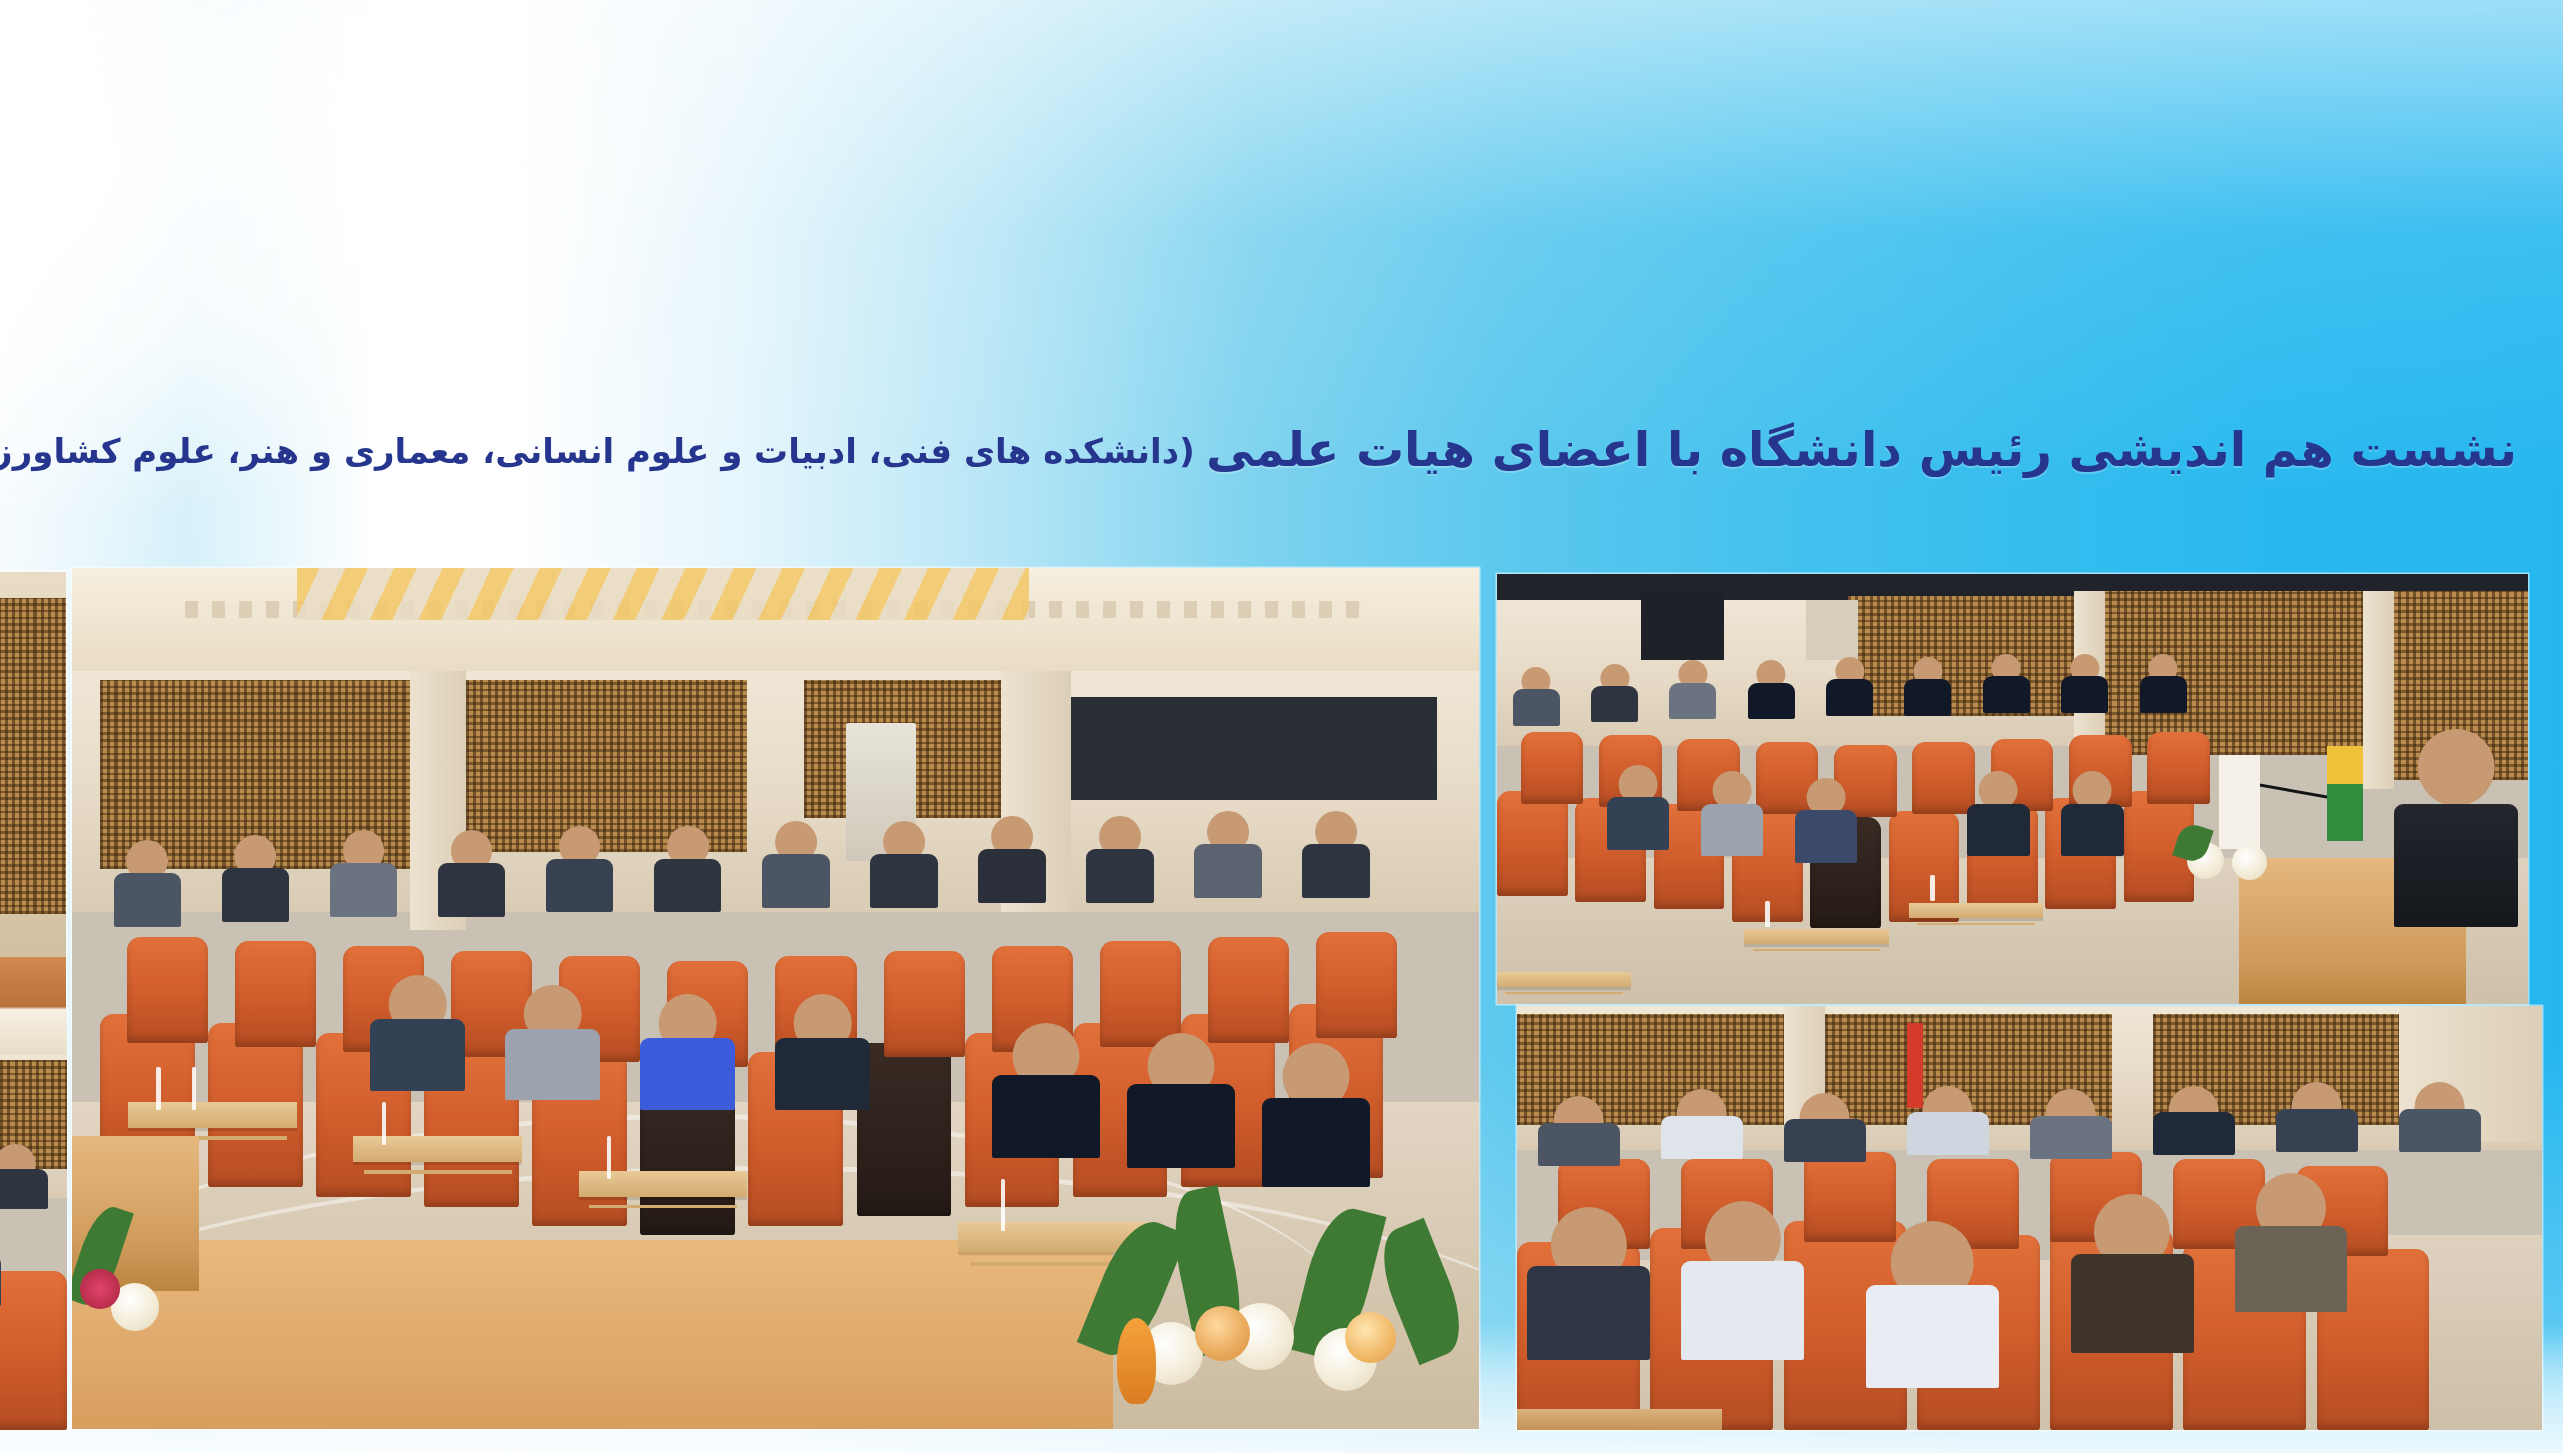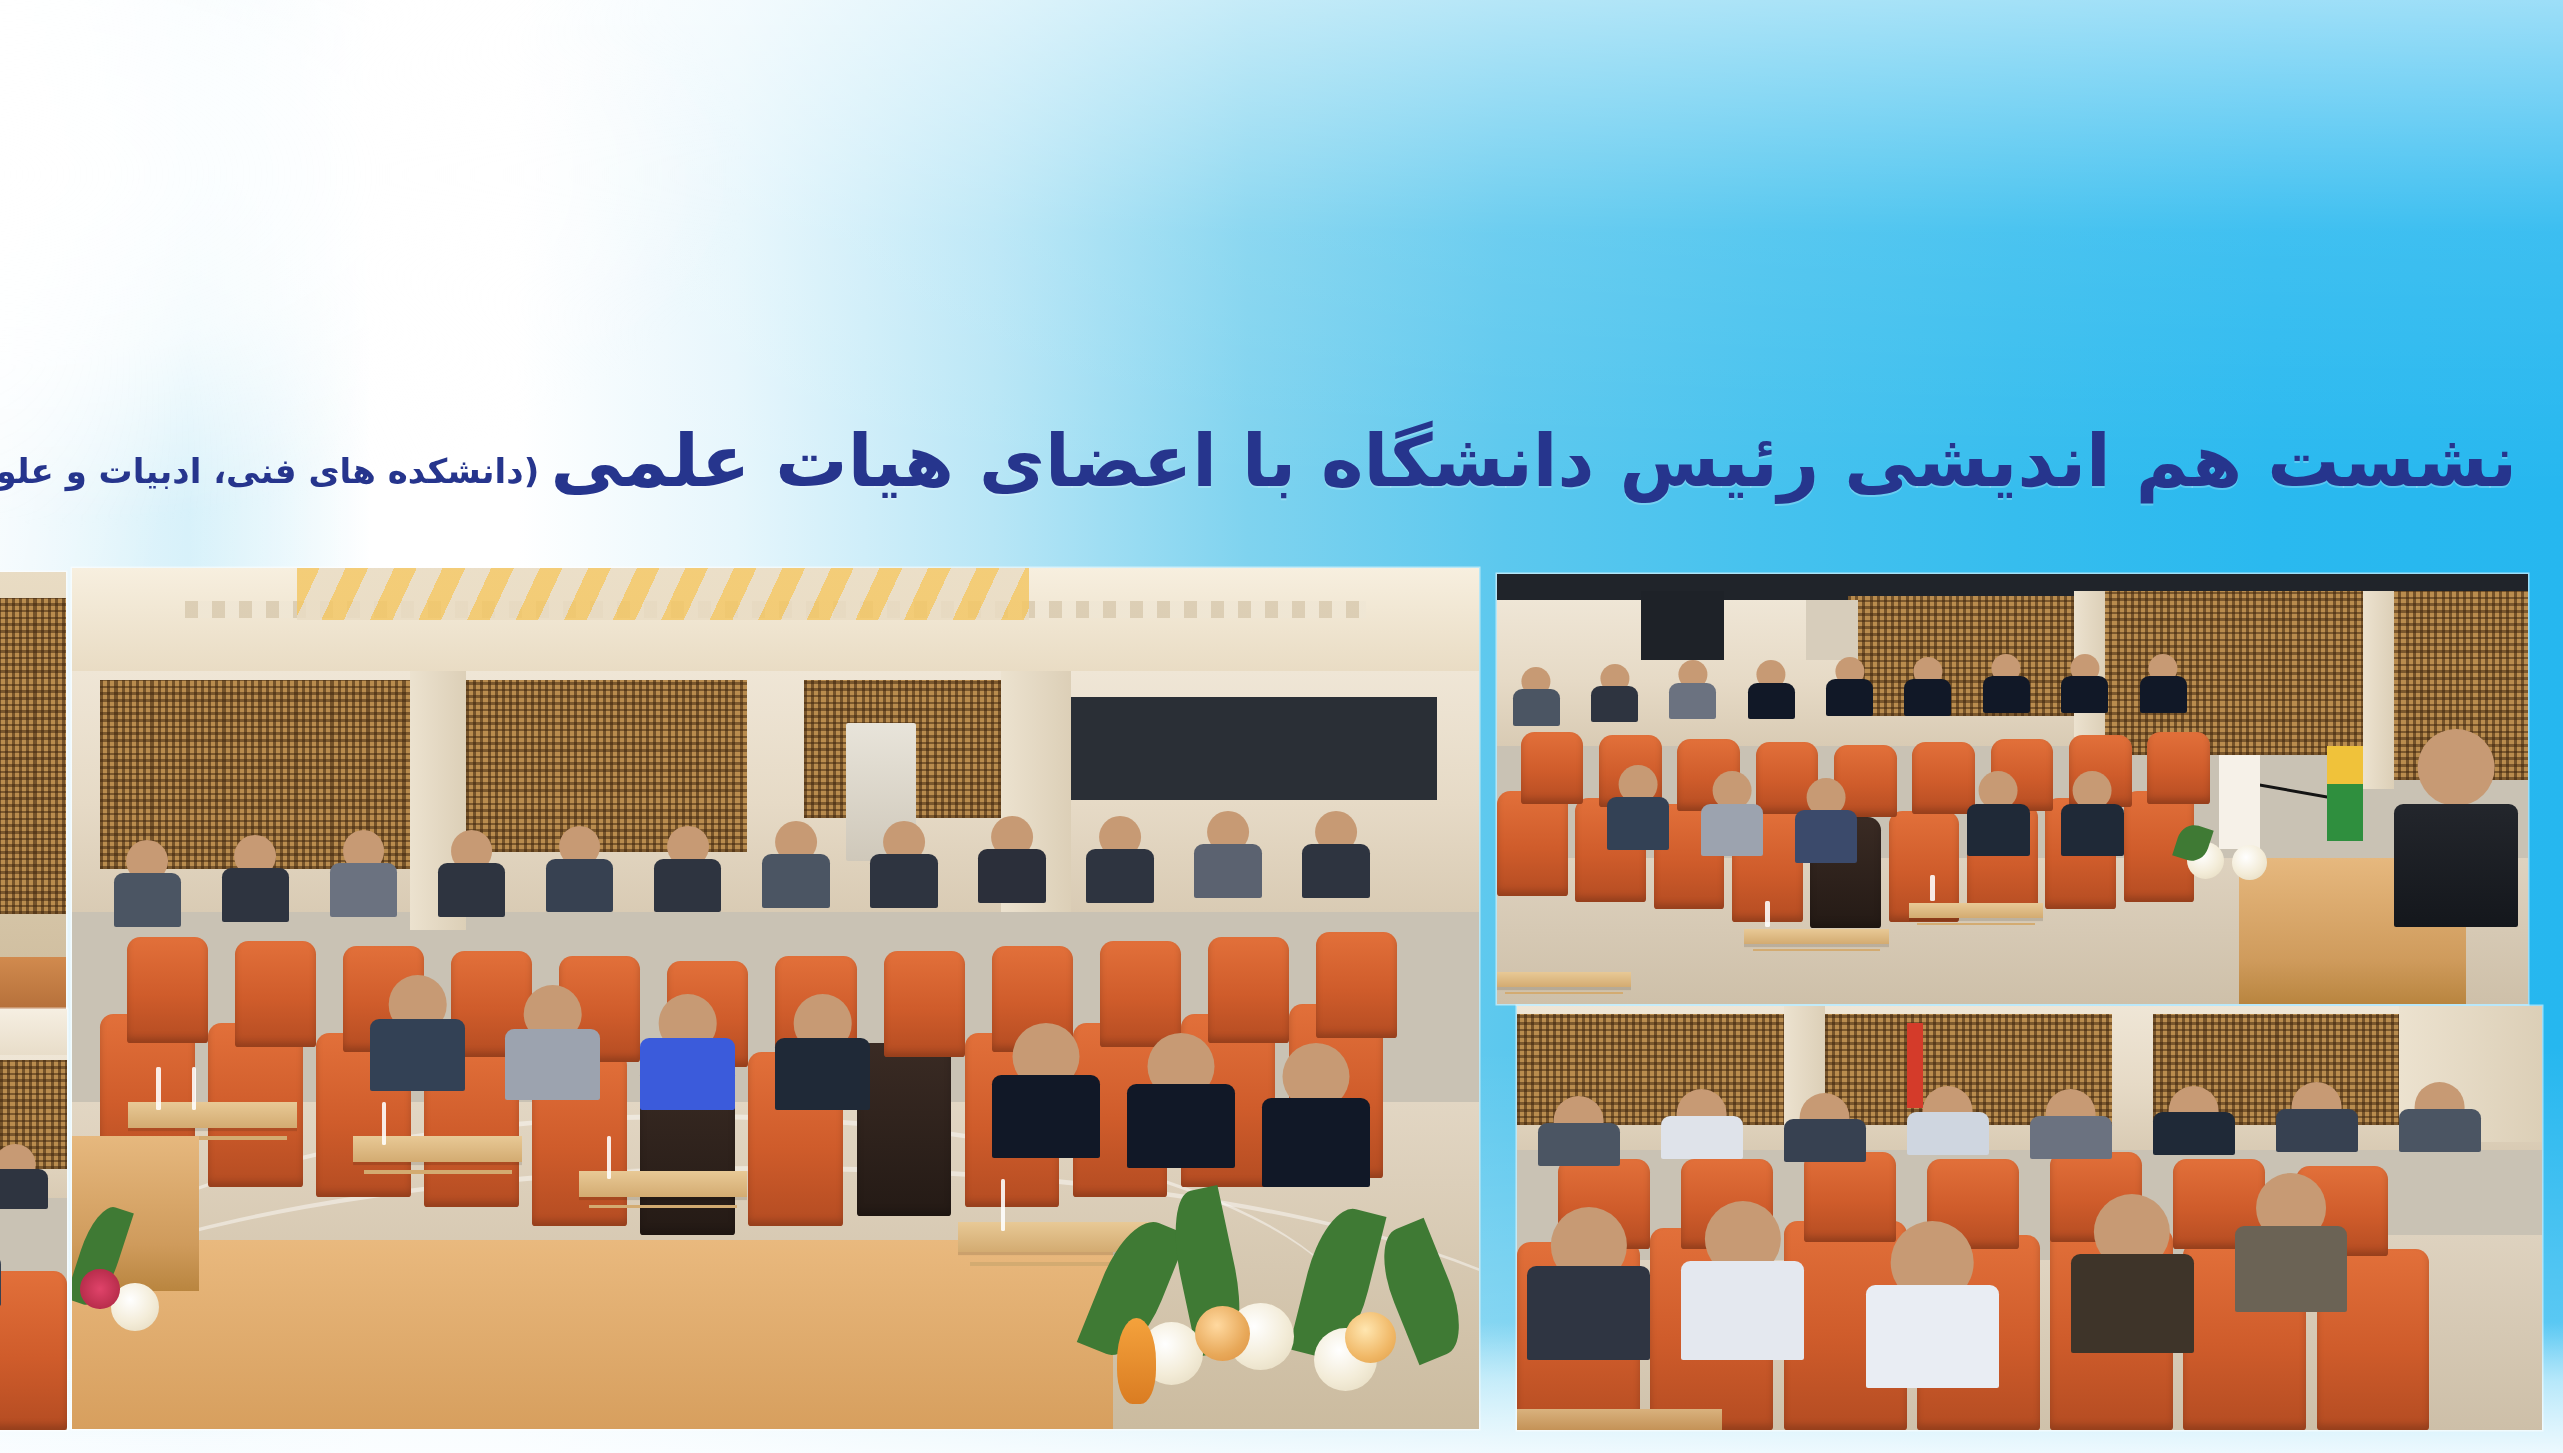--- a/index.html
+++ b/index.html
@@ -98,21 +98,21 @@
     left:605px;
     top:425px;
     display:flex;
     flex-direction:row;
     align-items:baseline;
     justify-content:flex-start;
     direction:rtl;
     white-space:nowrap;
   }
   .title-main{
-    font-size:72px;
+    font-size:48px;
     font-weight:700;
     color:#26358d;
     line-height:1;
     letter-spacing:-0.5px;
     text-shadow:0 1.5px 0 rgba(255,255,255,.22);
   }
   .title-sub{
     font-size:34px;
     font-weight:700;
     color:#26358d;

